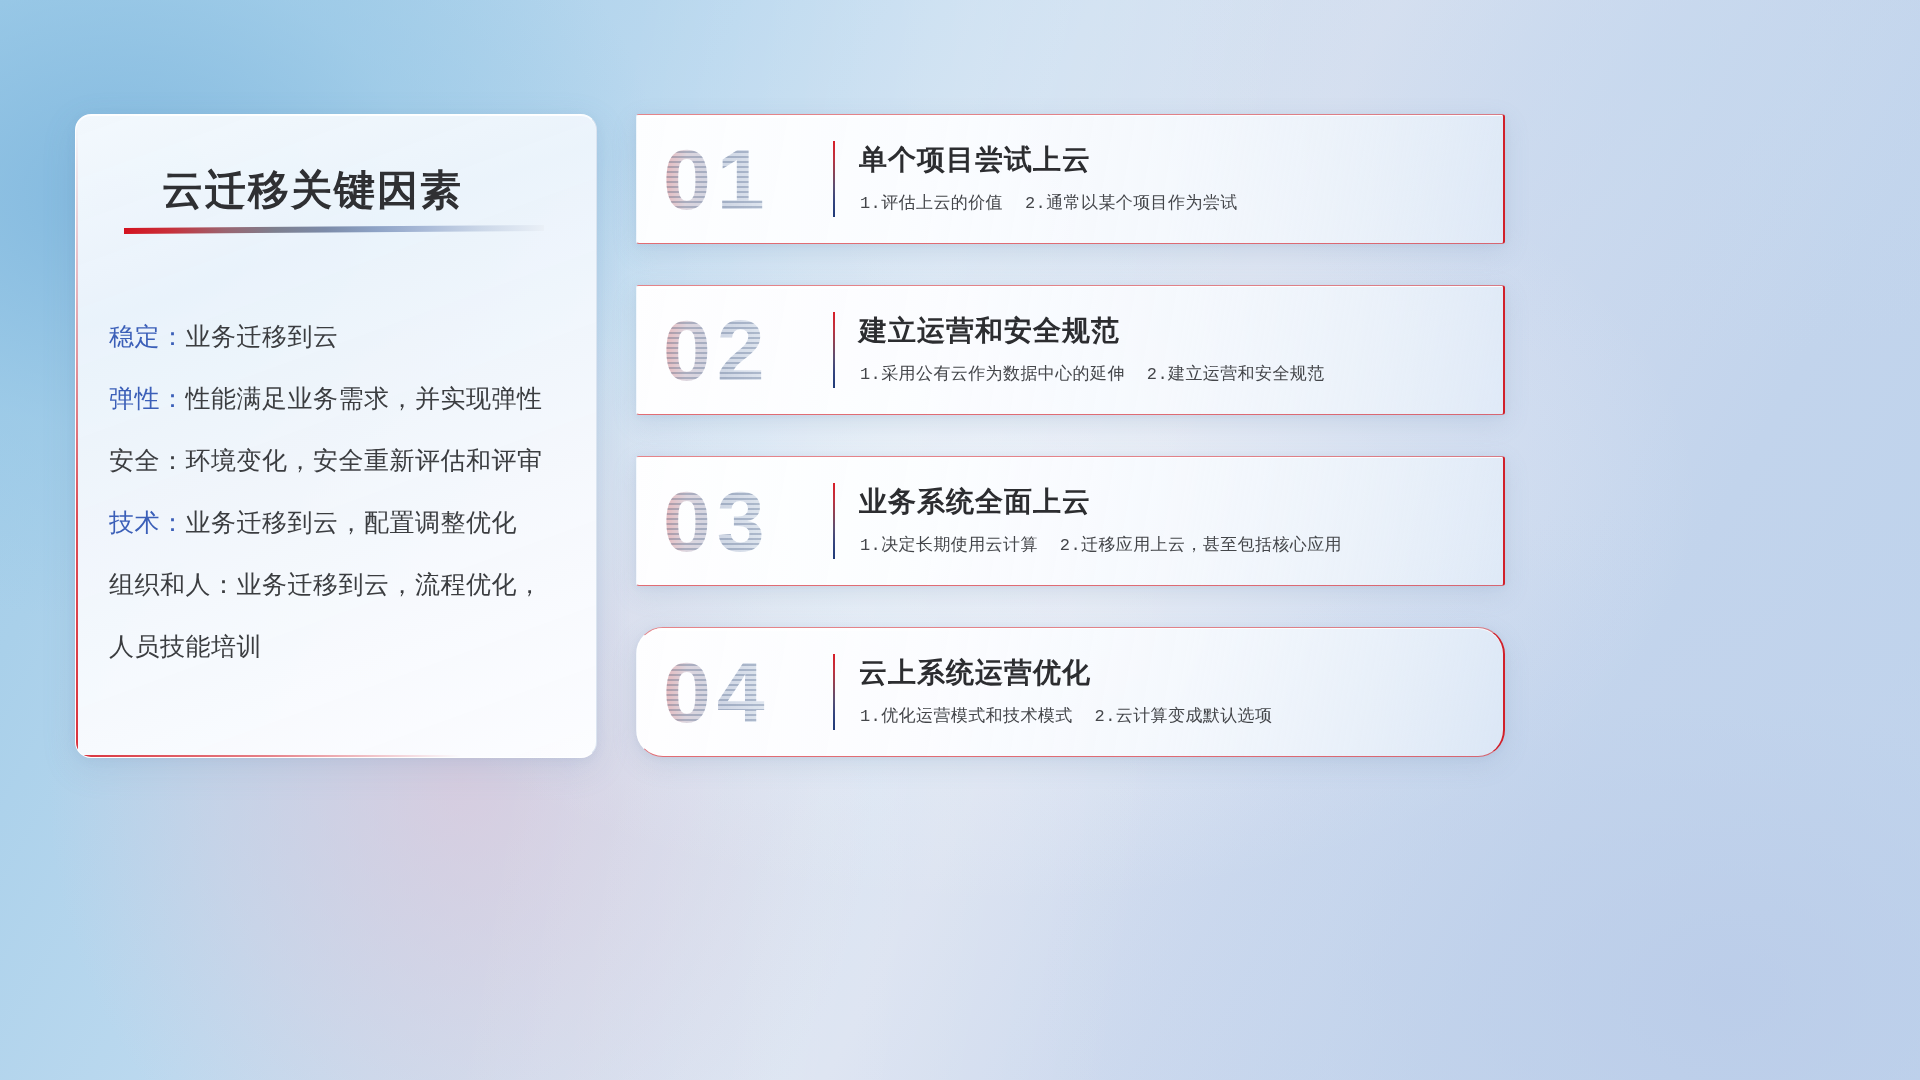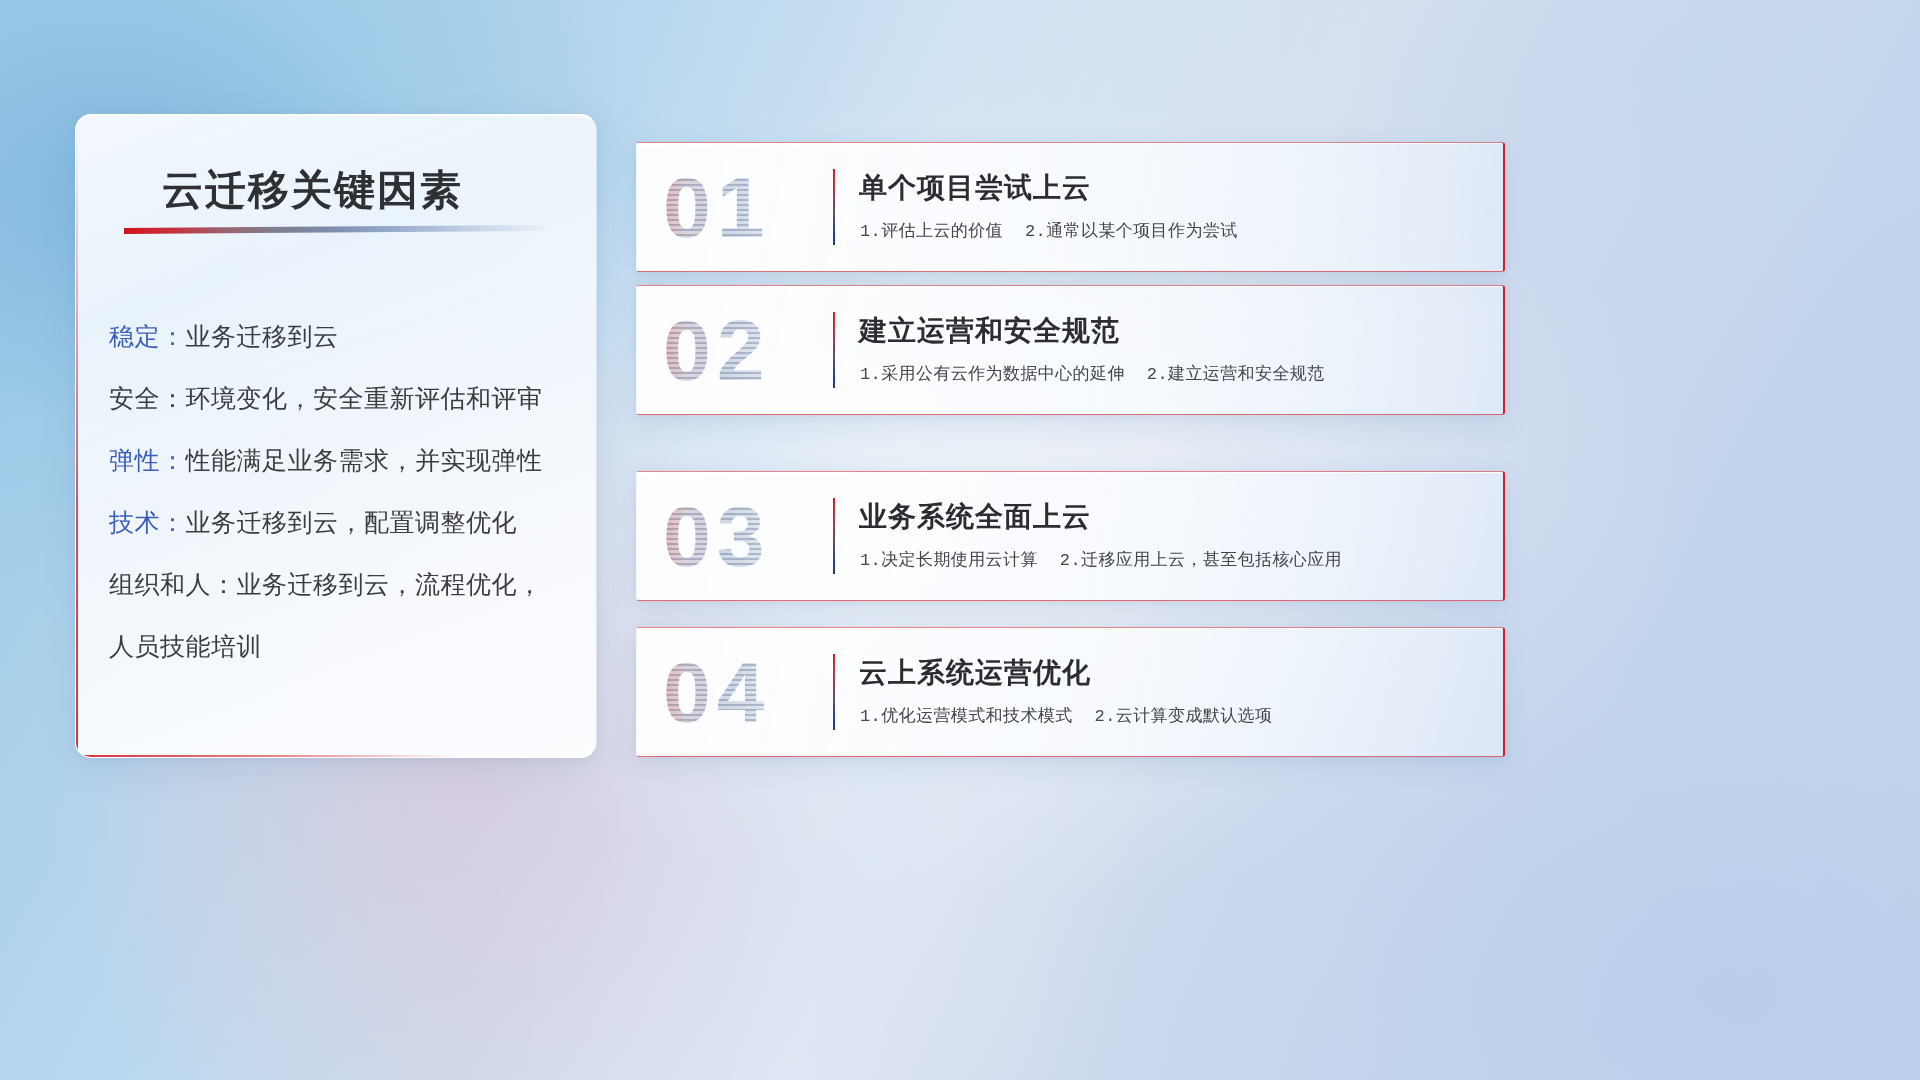--- a/index.html
+++ b/index.html
@@ -193,24 +193,24 @@
     content: "";
     position: absolute;
     left: 0; top: -2px;
     width: 42%;
     height: 5px;
     background: linear-gradient(90deg,
       rgba(255,255,255,0.98) 0%,
       rgba(255,255,255,0.86) 45%,
       rgba(255,255,255,0.0) 100%);
   }
-  #card-1 { top: 114px; margin-top: 28px; }
+  #card-1 { top: 114px; }
   #card-2 { top: 285px; }
-  #card-3 { top: 471px; }
-  #card-4 { top: 627px; }
+  #card-3 { top: 456px; }
+  #card-4 { top: 627px; border-radius: 27px; }
 
   .card-number {
     position: absolute;
     left: 26px;
     top: 50%;
     transform: translateY(-50%);
     font-size: 86px;
     font-weight: bold;
     letter-spacing: 6px;
     line-height: 1;
@@ -289,25 +289,25 @@
 
     <div id="title-underline"></div>
 
     <div id="panel-list">
 
       <div class="panel-item">
         <span class="lbl">稳定：</span><span>业务迁移到云</span>
       </div>
 
       <div class="panel-item">
+        <span class="lbl">弹性：</span><span>性能满足业务需求，并实现弹性</span>
+      </div>
+
+      <div class="panel-item">
         <span class="lbl plain">安全：</span><span>环境变化，安全重新评估和评审</span>
-      </div>
-
-      <div class="panel-item">
-        <span class="lbl">弹性：</span><span>性能满足业务需求，并实现弹性</span>
       </div>
 
       <div class="panel-item">
         <span class="lbl">技术：</span><span>业务迁移到云，配置调整优化</span>
       </div>
 
       <div class="panel-item">
         <span class="lbl plain">组织和人：</span><span>业务迁移到云，流程优化，</span>
       </div>
 

